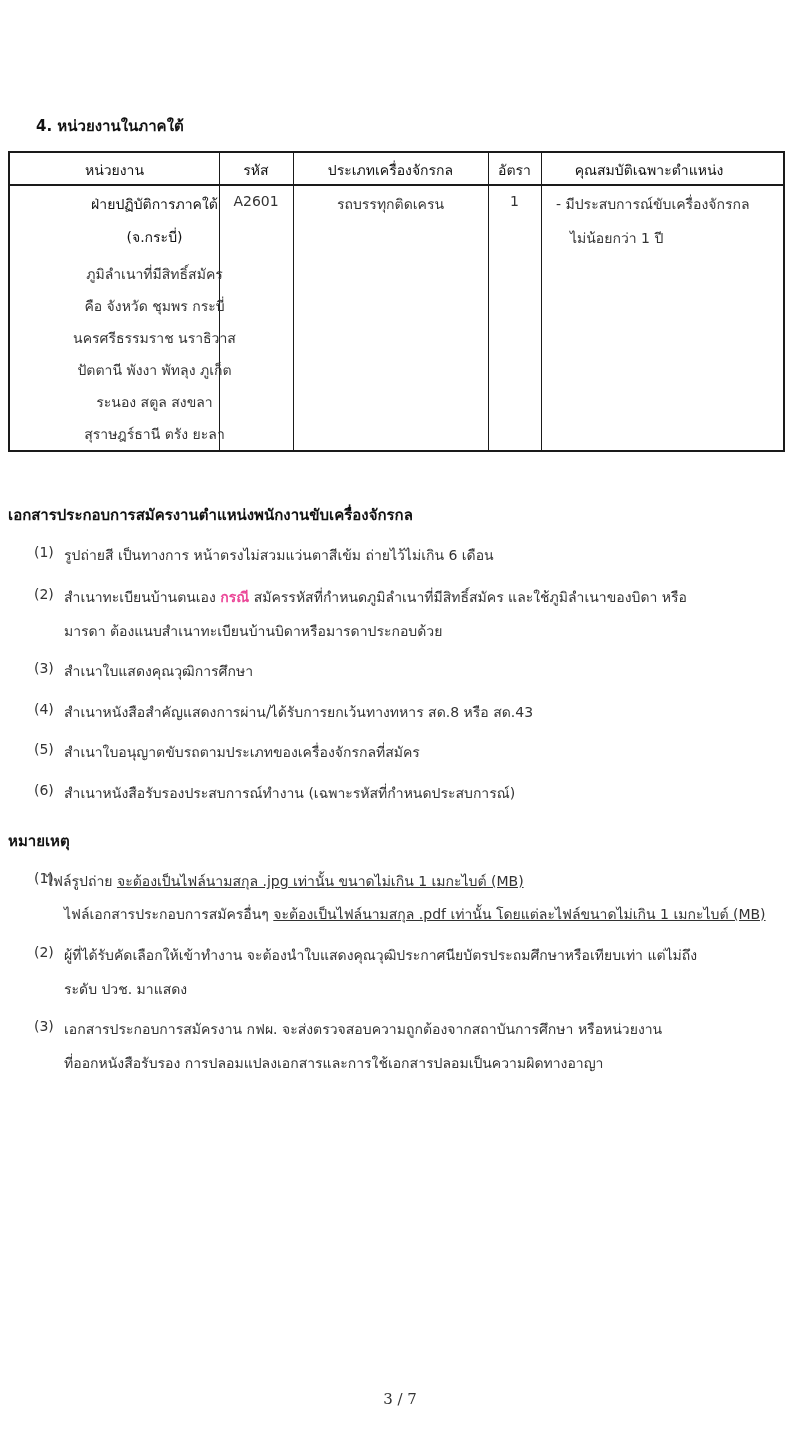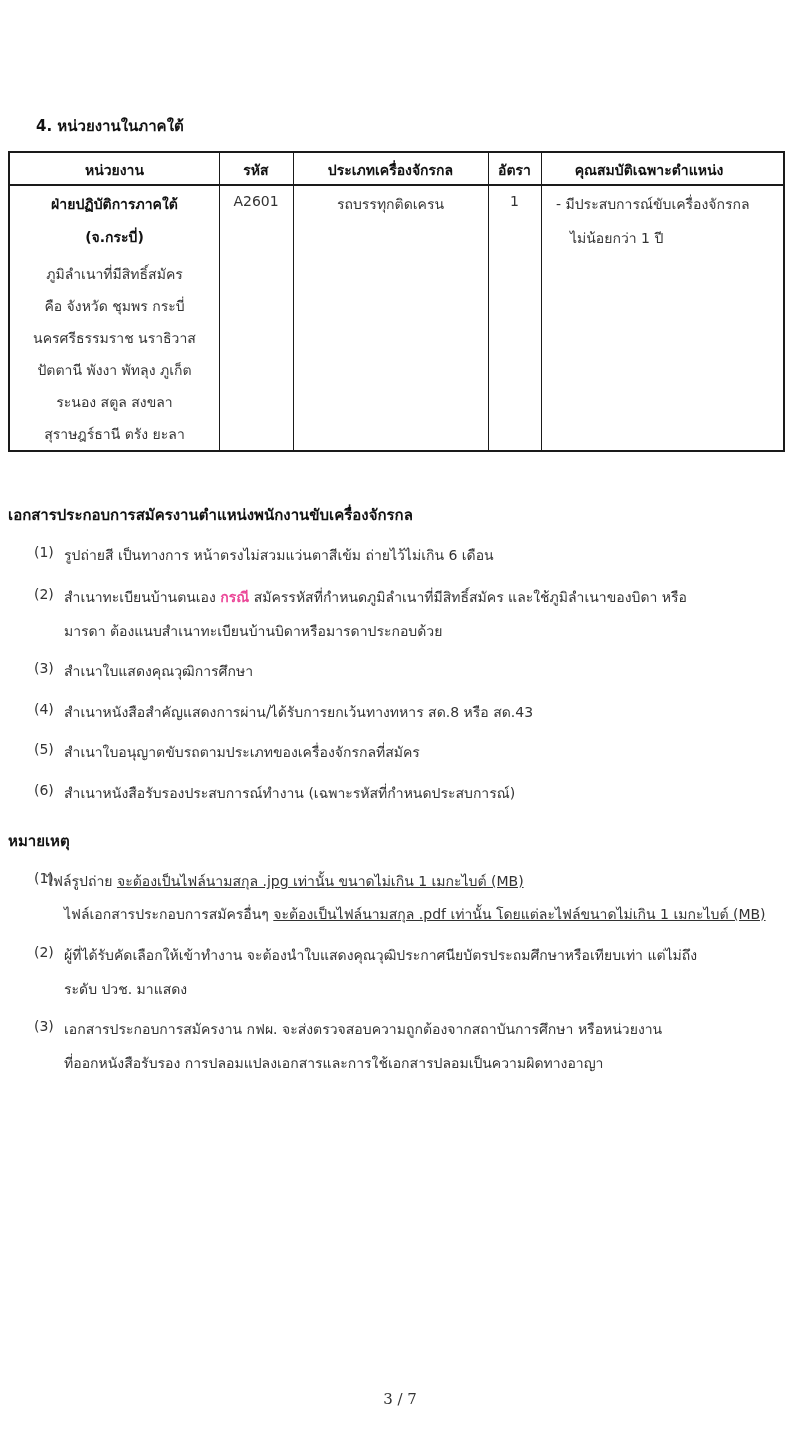--- a/index.html
+++ b/index.html
@@ -13,21 +13,21 @@
     font-size: 15px; font-weight: bold; color: #111;
   }
   
   .tbl {
     position: absolute; left: 8px; top: 151px; width: 777px; height: 301px;
     border: 2px solid #1a1a1a; box-sizing: border-box;
   }
   .vline { position: absolute; top: 0; bottom: 0; width: 0; border-left: 1px solid #1a1a1a; }
   .hline { position: absolute; left: 0; right: 0; top: 31px; height: 0; border-top: 2px solid #1a1a1a; }
   .cell { position: absolute; font-size: 14px; color: #333; text-align: center; }
-  .th { font-weight: bold; color: #111; font-size: 14px; }
+  .th { font-weight: normal; color: #111; font-size: 14px; }
   .cell-lines { line-height: 32px; }
   .list-item { font-size: 14px; color: #333; }
   .u { text-decoration: underline; }
   .b { font-weight: bold; color: #ec4899; }
   .page-num {
     font-family: "DejaVu Serif", "Liberation Serif", serif;
     font-size: 15px; color: #333;
   }
 </style>
 </head>
@@ -41,21 +41,21 @@
   <div class="vline" style="left:478px;"></div>
   <div class="vline" style="left:531px;"></div>
   <div class="hline"></div>
 
   <div class="cell th" style="left:0; width:209px; top:6px;">หน่วยงาน</div>
   <div class="cell th" style="left:209px; width:74px; top:6px;">รหัส</div>
   <div class="cell th" style="left:283px; width:195px; top:6px;">ประเภทเครื่องจักรกล</div>
   <div class="cell th" style="left:478px; width:53px; top:6px;">อัตรา</div>
   <div class="cell th" style="left:531px; width:216px; top:6px;">คุณสมบัติเฉพาะตำแหน่ง</div>
 
-  <div class="cell" style="left:0; width:209px; top:40px;">
+  <div class="cell" style="left:0; width:209px; top:40px;padding-left:40px;">
     <div class="th">ฝ่ายปฏิบัติการภาคใต้</div>
     <div class="th" style="margin-top:11px;">(จ.กระบี่)</div>
     <div class="cell-lines" style="margin-top:10px;">
       <div>ภูมิลำเนาที่มีสิทธิ์สมัคร</div>
       <div>คือ จังหวัด ชุมพร กระบี่</div>
       <div>นครศรีธรรมราช นราธิวาส</div>
       <div>ปัตตานี พังงา พัทลุง ภูเก็ต</div>
       <div>ระนอง สตูล สงขลา</div>
       <div>สุราษฎร์ธานี ตรัง ยะลา</div>
     </div>

